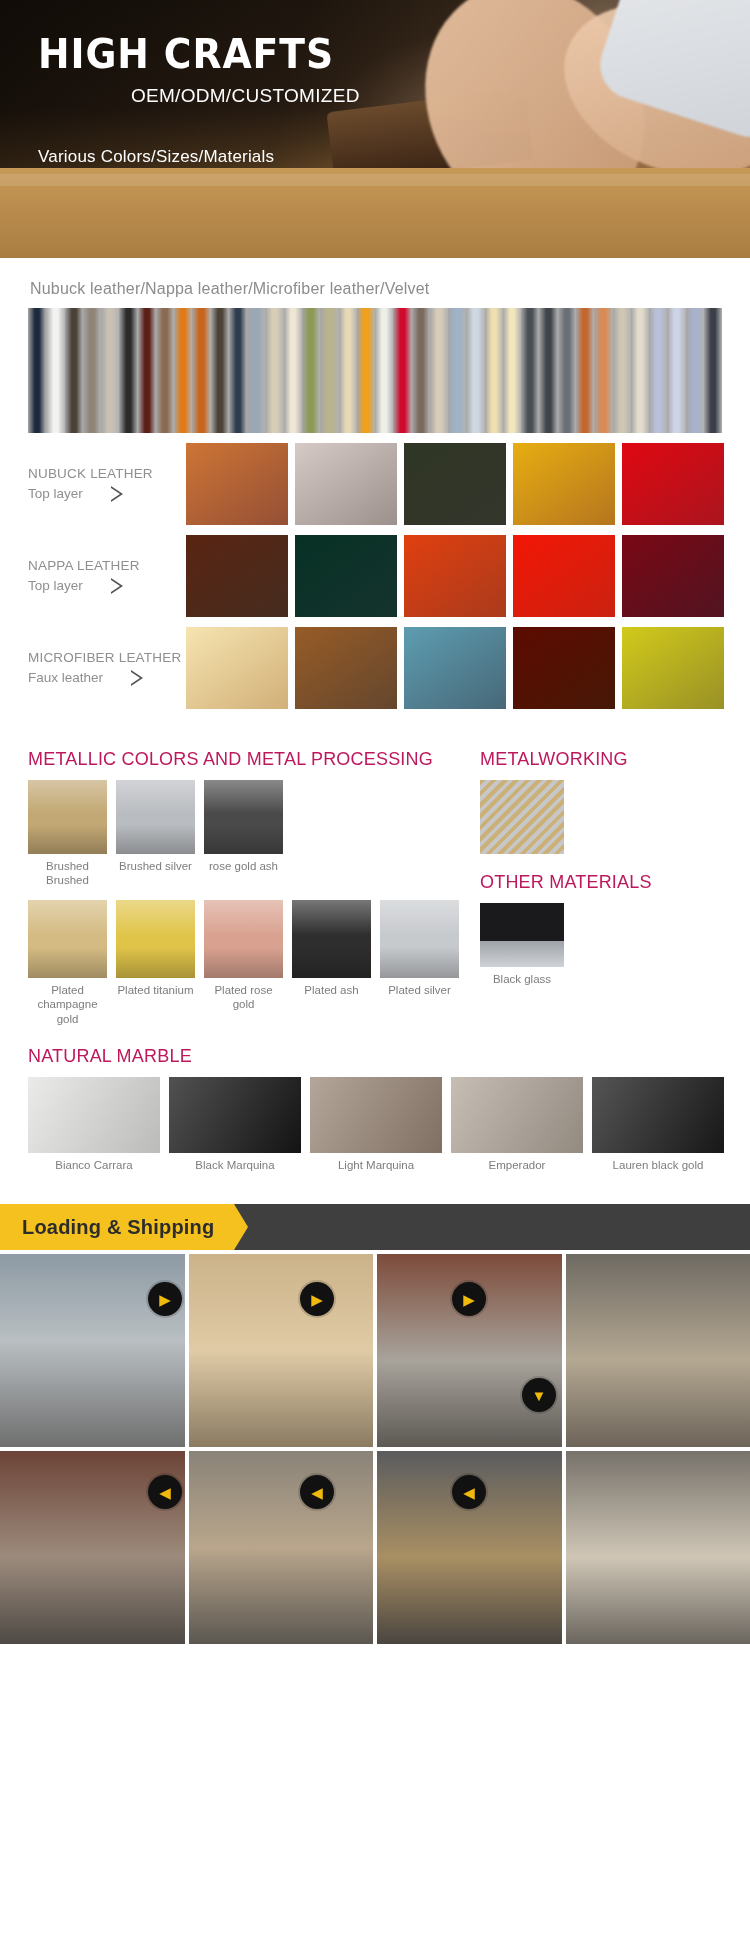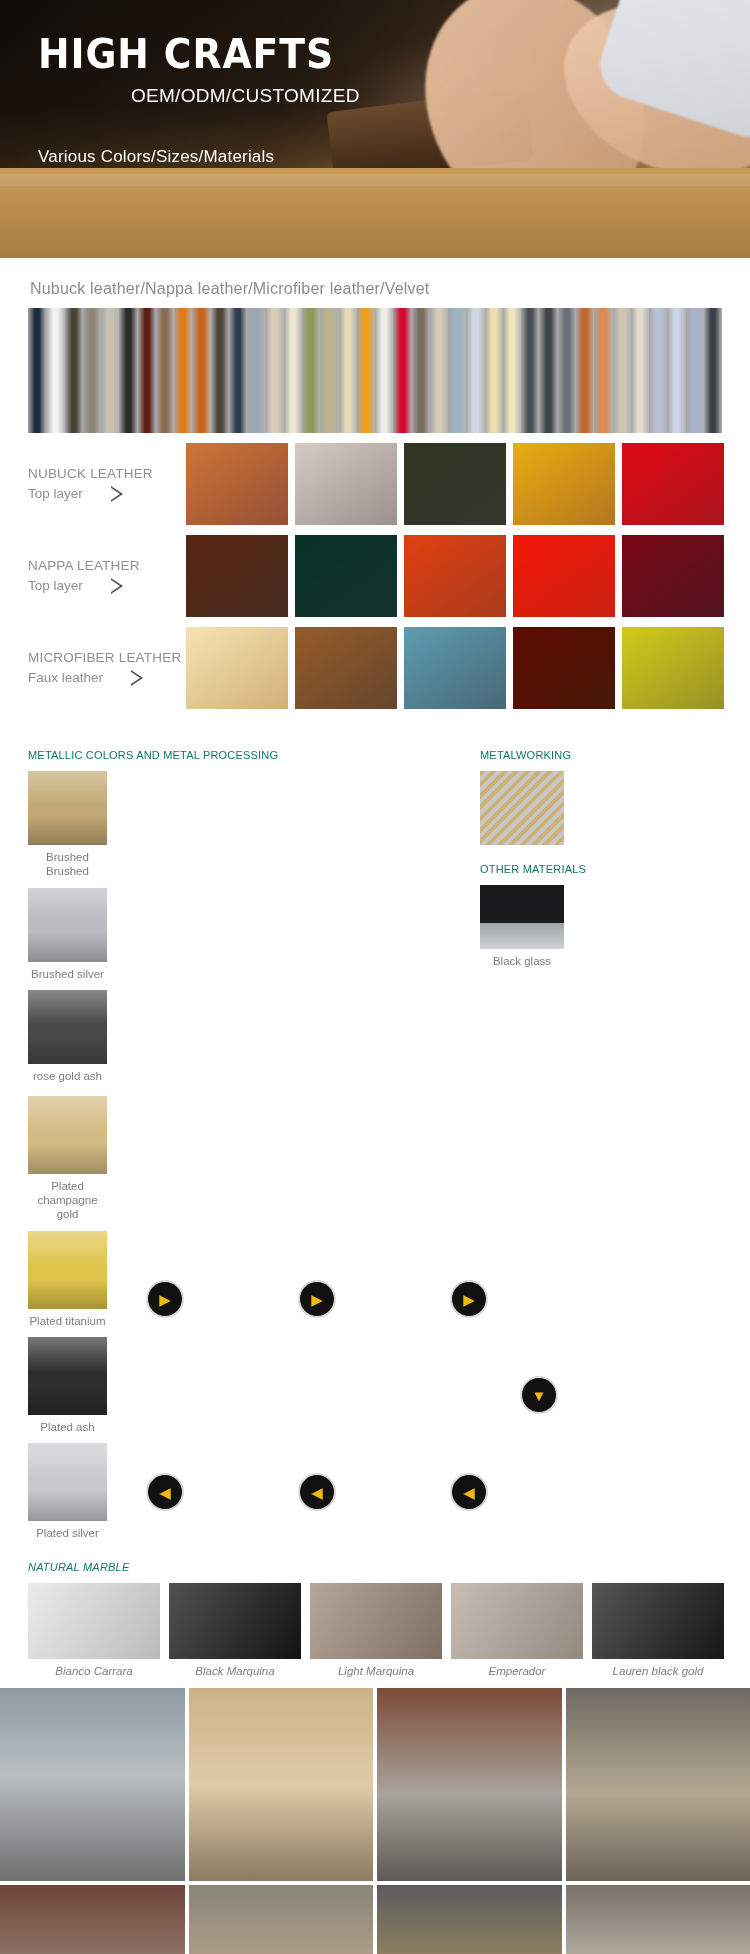--- a/index.html
+++ b/index.html
@@ -48,34 +48,34 @@
     border-top:8px solid transparent;border-bottom:8px solid transparent;border-left:12px solid #555;}
   .tri-ico:after{content:"";position:absolute;left:0;top:2px;width:0;height:0;
     border-top:6px solid transparent;border-bottom:6px solid transparent;border-left:9px solid #fff;}
   .lrow-swatches{display:flex;gap:7px;flex:1;padding-right:26px;}
   .lsw{flex:1;height:82px;background-size:cover;}
 
   
   .metal-wrap{display:flex;padding:24px 26px 4px 28px;gap:0;}
   .metal-left{flex:0 0 434px;}
   .metal-right{flex:1;padding-left:18px;}
-  .sec-title{font-size:11px;color:#0f766e;letter-spacing:.2px;margin-bottom:10px;}
-  .msw-grid{display:flex;gap:9px;flex-direction:column;}
+  .sec-title{font-size:18px;color:#be185d;letter-spacing:.2px;margin-bottom:10px;}
+  .msw-grid{display:flex;gap:9px;}
   .msw-cell{width:79px;}
   .msw{width:79px;height:74px;}
   .msw-cap{font-size:11.5px;color:#7d7d7d;text-align:center;line-height:1.25;padding-top:5px;}
   .metal-row2{margin-top:12px;}
   .msw2{height:78px;}
   .mw-sw{width:84px;height:74px;}
   .mw-cap{font-size:11.5px;color:#7d7d7d;text-align:center;line-height:1.25;padding-top:5px;width:84px;}
   .om-title{margin-top:18px;}
   .om-sw{width:84px;height:64px;}
 
   
-  .marble-wrap{padding:16px 26px 6px 28px;font-style:italic;}
+  .marble-wrap{padding:16px 26px 6px 28px;}
   .marble-grid{display:flex;gap:9px;}
   .marble-cell{flex:1;}
   .marble-sw{width:100%;height:76px;}
   .marble-cap{font-size:11.5px;color:#7d7d7d;text-align:center;line-height:1.25;padding-top:5px;}
 
   
   .ship-banner{position:relative;height:46px;margin-top:26px;background:#3f3f3f;display:flex;align-items:center;}
   .ship-tab{background:#f5c11e;height:46px;display:flex;align-items:center;padding:0 20px 0 22px;
     font-size:20px;font-weight:bold;color:#2c2c2c;letter-spacing:.2px;position:relative;}
   .ship-tab:after{content:"";position:absolute;right:-14px;top:0;width:0;height:0;
@@ -227,20 +227,24 @@
       <div class="msw-grid metal-row2" id="plated-row">
           <div class="msw-cell">
             <div class="msw msw2" style="background: linear-gradient(rgba(255, 255, 255, 0.35), rgb(212, 187, 131) 45%, rgb(212, 187, 131) 60%, rgba(0, 0, 0, 0.25)) rgb(212, 187, 131);"></div>
             <div class="msw-cap">Plated champagne gold</div>
           </div>
           <div class="msw-cell">
             <div class="msw msw2" style="background: linear-gradient(rgba(255, 255, 255, 0.35), rgb(224, 196, 74) 45%, rgb(224, 196, 74) 60%, rgba(0, 0, 0, 0.25)) rgb(224, 196, 74);"></div>
             <div class="msw-cap">Plated titanium</div>
           </div>
           <div class="msw-cell">
+            <div class="msw msw2" style="background: linear-gradient(rgba(255, 255, 255, 0.35), rgb(217, 162, 144) 45%, rgb(217, 162, 144) 60%, rgba(0, 0, 0, 0.25)) rgb(217, 162, 144);"></div>
+            <div class="msw-cap">Plated rose gold</div>
+          </div>
+          <div class="msw-cell">
             <div class="msw msw2" style="background: linear-gradient(rgba(255, 255, 255, 0.35), rgb(46, 46, 46) 45%, rgb(46, 46, 46) 60%, rgba(0, 0, 0, 0.25)) rgb(46, 46, 46);"></div>
             <div class="msw-cap">Plated ash</div>
           </div>
           <div class="msw-cell">
             <div class="msw msw2" style="background: linear-gradient(rgba(255, 255, 255, 0.35), rgb(199, 202, 205) 45%, rgb(199, 202, 205) 60%, rgba(0, 0, 0, 0.25)) rgb(199, 202, 205);"></div>
             <div class="msw-cap">Plated silver</div>
           </div>
         </div>
     </div>
     <div class="metal-right">
@@ -271,20 +275,23 @@
           <div class="marble-sw" style="background: linear-gradient(120deg, rgba(255, 255, 255, 0.25), rgba(0, 0, 0, 0.18)), rgb(179, 168, 156);"></div>
           <div class="marble-cap">Emperador</div>
         </div>
         <div class="marble-cell">
           <div class="marble-sw" style="background: linear-gradient(120deg, rgba(255, 255, 255, 0.25), rgba(0, 0, 0, 0.18)), rgb(28, 28, 28);"></div>
           <div class="marble-cap">Lauren black gold</div>
         </div>
       </div>
   </div>
 
+  <div class="ship-banner">
+    <div class="ship-tab">Loading &amp; Shipping</div>
+  </div>
 
   <div class="grid" id="photo-grid">
       <div class="cell" style="background: linear-gradient(rgb(141, 154, 164) 0%, rgb(185, 191, 194) 45%, rgb(111, 111, 111) 100%);"></div>
       <div class="cell" style="background: linear-gradient(rgb(203, 178, 137) 0%, rgb(224, 203, 166) 50%, rgb(138, 123, 98) 100%);"></div>
       <div class="cell" style="background: linear-gradient(rgb(125, 75, 58) 0%, rgb(168, 163, 155) 55%, rgb(93, 89, 84) 100%);"></div>
       <div class="cell" style="background: linear-gradient(rgb(111, 106, 99) 0%, rgb(180, 168, 146) 55%, rgb(109, 100, 89) 100%);"></div>
       <div class="cell" style="background: linear-gradient(rgb(109, 68, 56) 0%, rgb(156, 139, 124) 55%, rgb(79, 74, 69) 100%);"></div>
       <div class="cell" style="background: linear-gradient(rgb(138, 131, 120) 0%, rgb(185, 166, 140) 50%, rgb(91, 87, 80) 100%);"></div>
       <div class="cell" style="background: linear-gradient(rgb(91, 92, 94) 0%, rgb(169, 143, 99) 55%, rgb(74, 69, 64) 100%);"></div>
       <div class="cell" style="background: linear-gradient(rgb(119, 114, 107) 0%, rgb(207, 198, 182) 55%, rgb(106, 101, 94) 100%);"></div>

